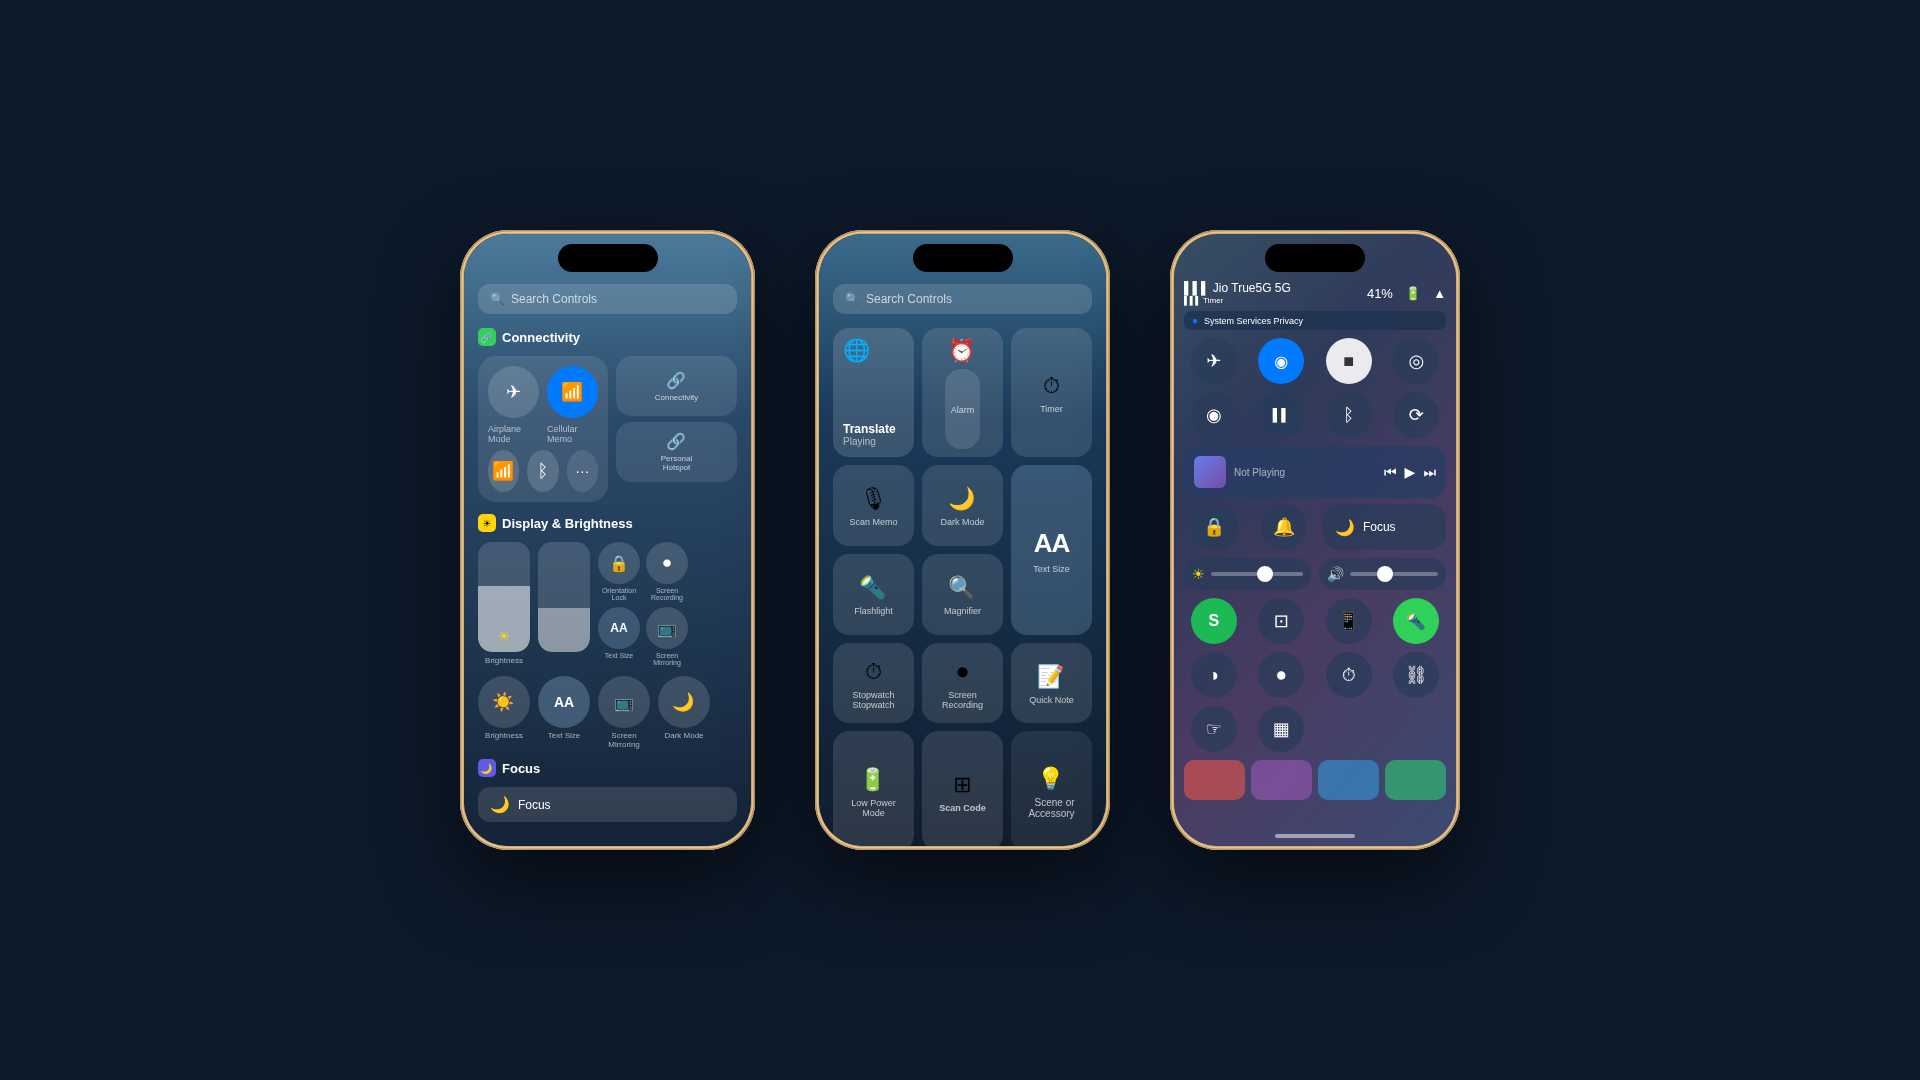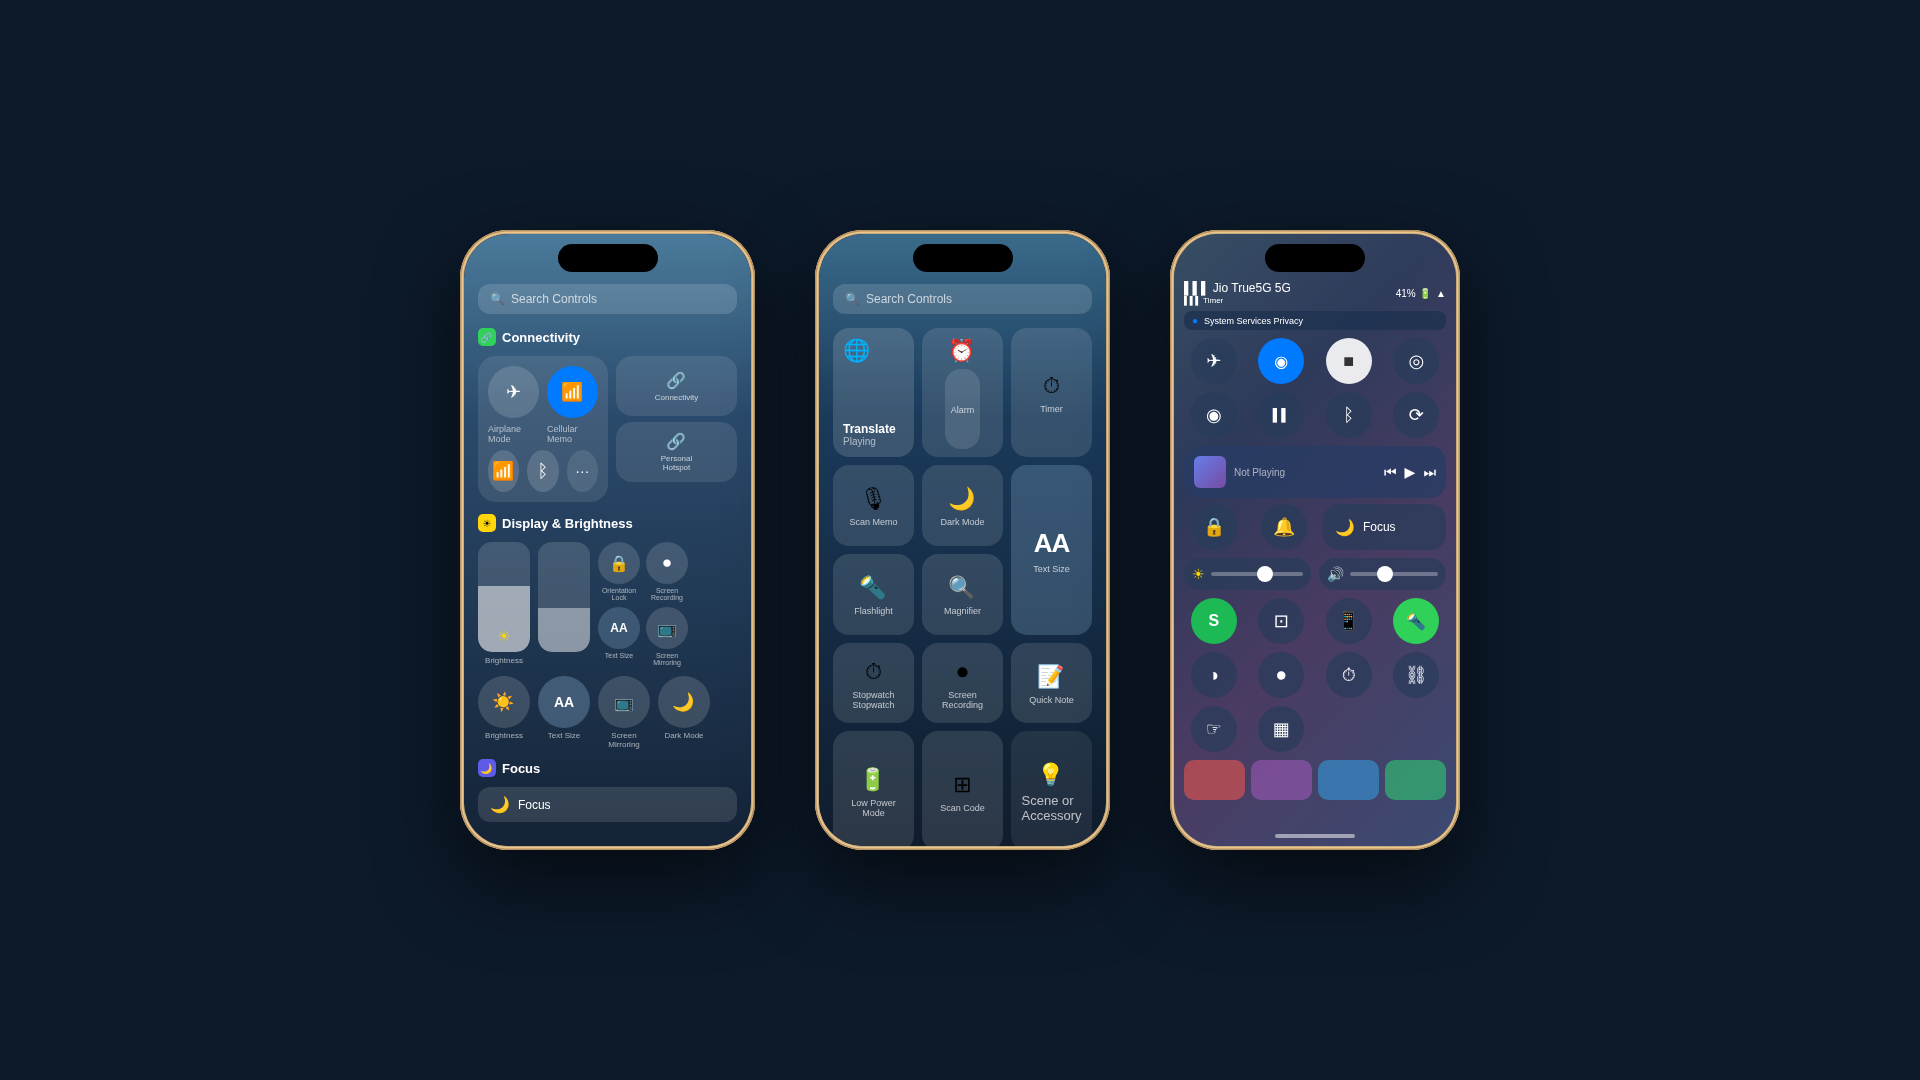--- a/index.html
+++ b/index.html
@@ -188,21 +188,21 @@
     }
     .status-bar {
       display: flex;
       justify-content: space-between;
       align-items: center;
       padding: 4px 0 6px;
       font-size: 9px;
       color: white;
     }
     .status-left { display: flex; flex-direction: column; gap: 1px; }
-    .status-right { display: flex; align-items: center; gap: 4px; font-size: 10px; }
+    .status-right { display: flex; align-items: center; gap: 12px; font-size: 13px; }
 
     .system-services-bar {
       background: rgba(30,50,80,0.8);
       border-radius: 8px;
       padding: 4px 8px;
       margin-bottom: 8px;
       display: flex;
       align-items: center;
       gap: 6px;
       font-size: 9px;
@@ -492,26 +492,26 @@
 
         <div class="p2-row2" style="margin-top:8px;">
 
           <div class="p2-item">
             <div style="font-size:22px;">🔋</div>
             <div style="color:rgba(255,255,255,0.7);font-size:9px;text-align:center;">Low Power<br>Mode</div>
           </div>
 
           <div class="p2-item">
             <div style="font-size:22px;">⊞</div>
-            <div style="color:rgba(255,255,255,0.7);font-size:9px;">Scan Code</div>
+            <div style="color:rgba(255,255,255,0.7);font-size:9px;font-weight:bold;">Scan Code</div>
           </div>
 
           <div class="p2-item" style="background:rgba(255,255,255,0.08);min-height:120px;">
             <div style="font-size:22px;">💡</div>
-            <div style="color:rgba(255,255,255,0.7);font-size:13px;text-align:left;">Scene or<br>Accessory</div>
+            <div style="color:rgba(255,255,255,0.7);font-size:10px;text-align:right;">Scene or<br>Accessory</div>
           </div>
         </div>
 
       </div>
     </div>
   </div>
 </div>
 
 <div class="phone" style="width:290px;height:620px;">
   <div class="phone-inner">

